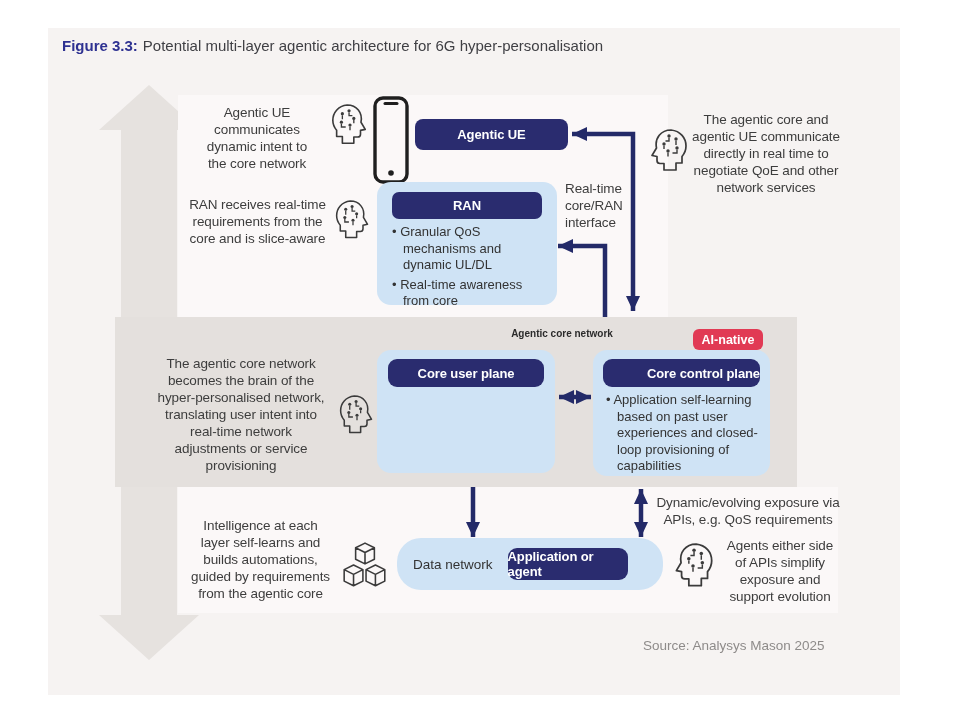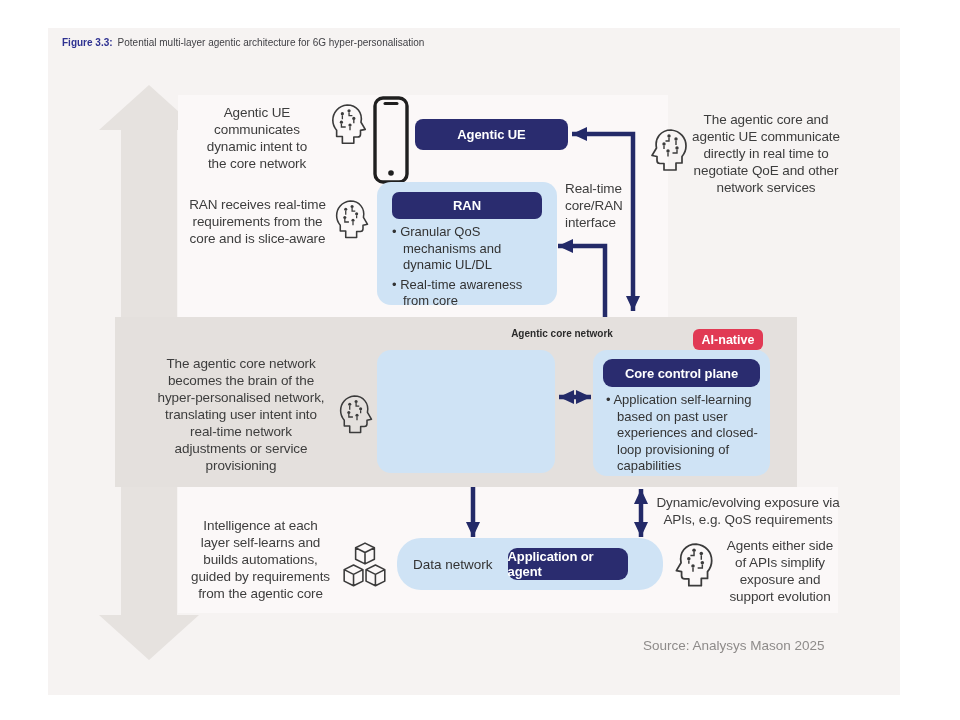--- a/index.html
+++ b/index.html
@@ -6,21 +6,21 @@
   body{
     width:960px;height:720px;position:relative;background:#ffffff;
     font-family:"Liberation Sans", sans-serif; color:#3d3d3d; overflow:hidden;
   }
   .abs{position:absolute;}
   .panel{left:48px;top:28px;width:852px;height:667px;background:#f6f3f2;}
   .strip{background:#fbf8f8;}
   .strip-a{left:178px;top:95px;width:490px;height:222px;}
   .strip-b{left:178px;top:487px;width:660px;height:126px;}
   .band{left:115px;top:317px;width:682px;height:170px;background:#e4e0dd;}
-  .title{left:62px;top:37px;font-size:10px;white-space:nowrap;}
+  .title{left:62px;top:37px;font-size:15px;white-space:nowrap;}
   .title .pfx{font-weight:bold;color:#2e3191;}
   .title .rest{color:#3f3f44;margin-left:5px;}
   .ann{font-size:13.5px;line-height:17px;color:#3d3d3d;white-space:pre-line;text-align:center;letter-spacing:-0.1px;}
   .ann-left{text-align:left;}
   .navy-btn{background:#2a2c6f;color:#ffffff;font-weight:bold;font-size:13px;
     display:flex;align-items:center;justify-content:center;border-radius:8px;letter-spacing:-0.1px;}
   .blue-box{background:#cfe3f5;border-radius:14px;}
   .bullets{font-size:13px;line-height:16.5px;color:#333333;}
   .bullet{white-space:pre-line;padding-left:11px;text-indent:-11px;margin-top:3px;}
   .bullet::before{content:"\2022  ";}
@@ -130,24 +130,27 @@
 <div class="abs ann ann-left" style="left:565px;top:180px;width:92px;text-align:left;">Real-time
 core/RAN
 interface</div>
 
 <div class="abs band-label" style="left:447px;top:328px;width:230px;">Agentic core network</div>
 <div class="abs badge" style="left:693px;top:329px;width:70px;height:21px;">
   <span>AI-native</span>
 </div>
 
 <div class="abs blue-box" style="left:377px;top:350px;width:178px;height:123px;">
+  <div class="navy-btn" style="width:156px;height:28px;margin:9px auto 0;border-radius:9px;">
+    <span>Core user plane</span>
+  </div>
 </div>
 
 <div class="abs blue-box" style="left:593px;top:350px;width:177px;height:126px;">
-  <div class="navy-btn" style="width:157px;height:28px;margin:9px auto 0;border-radius:9px;">
+  <div class="navy-btn" style="width:157px;height:28px;margin:9px auto 0;border-radius:9px;justify-content:flex-end;">
     <span>Core control plane</span>
   </div>
   <div class="bullets" style="margin:5px 4px 0 13px;">
     <div class="bullet">Application self-learning
 based on past user
 experiences and closed-
 loop provisioning of
 capabilities</div>
   </div>
 </div>

